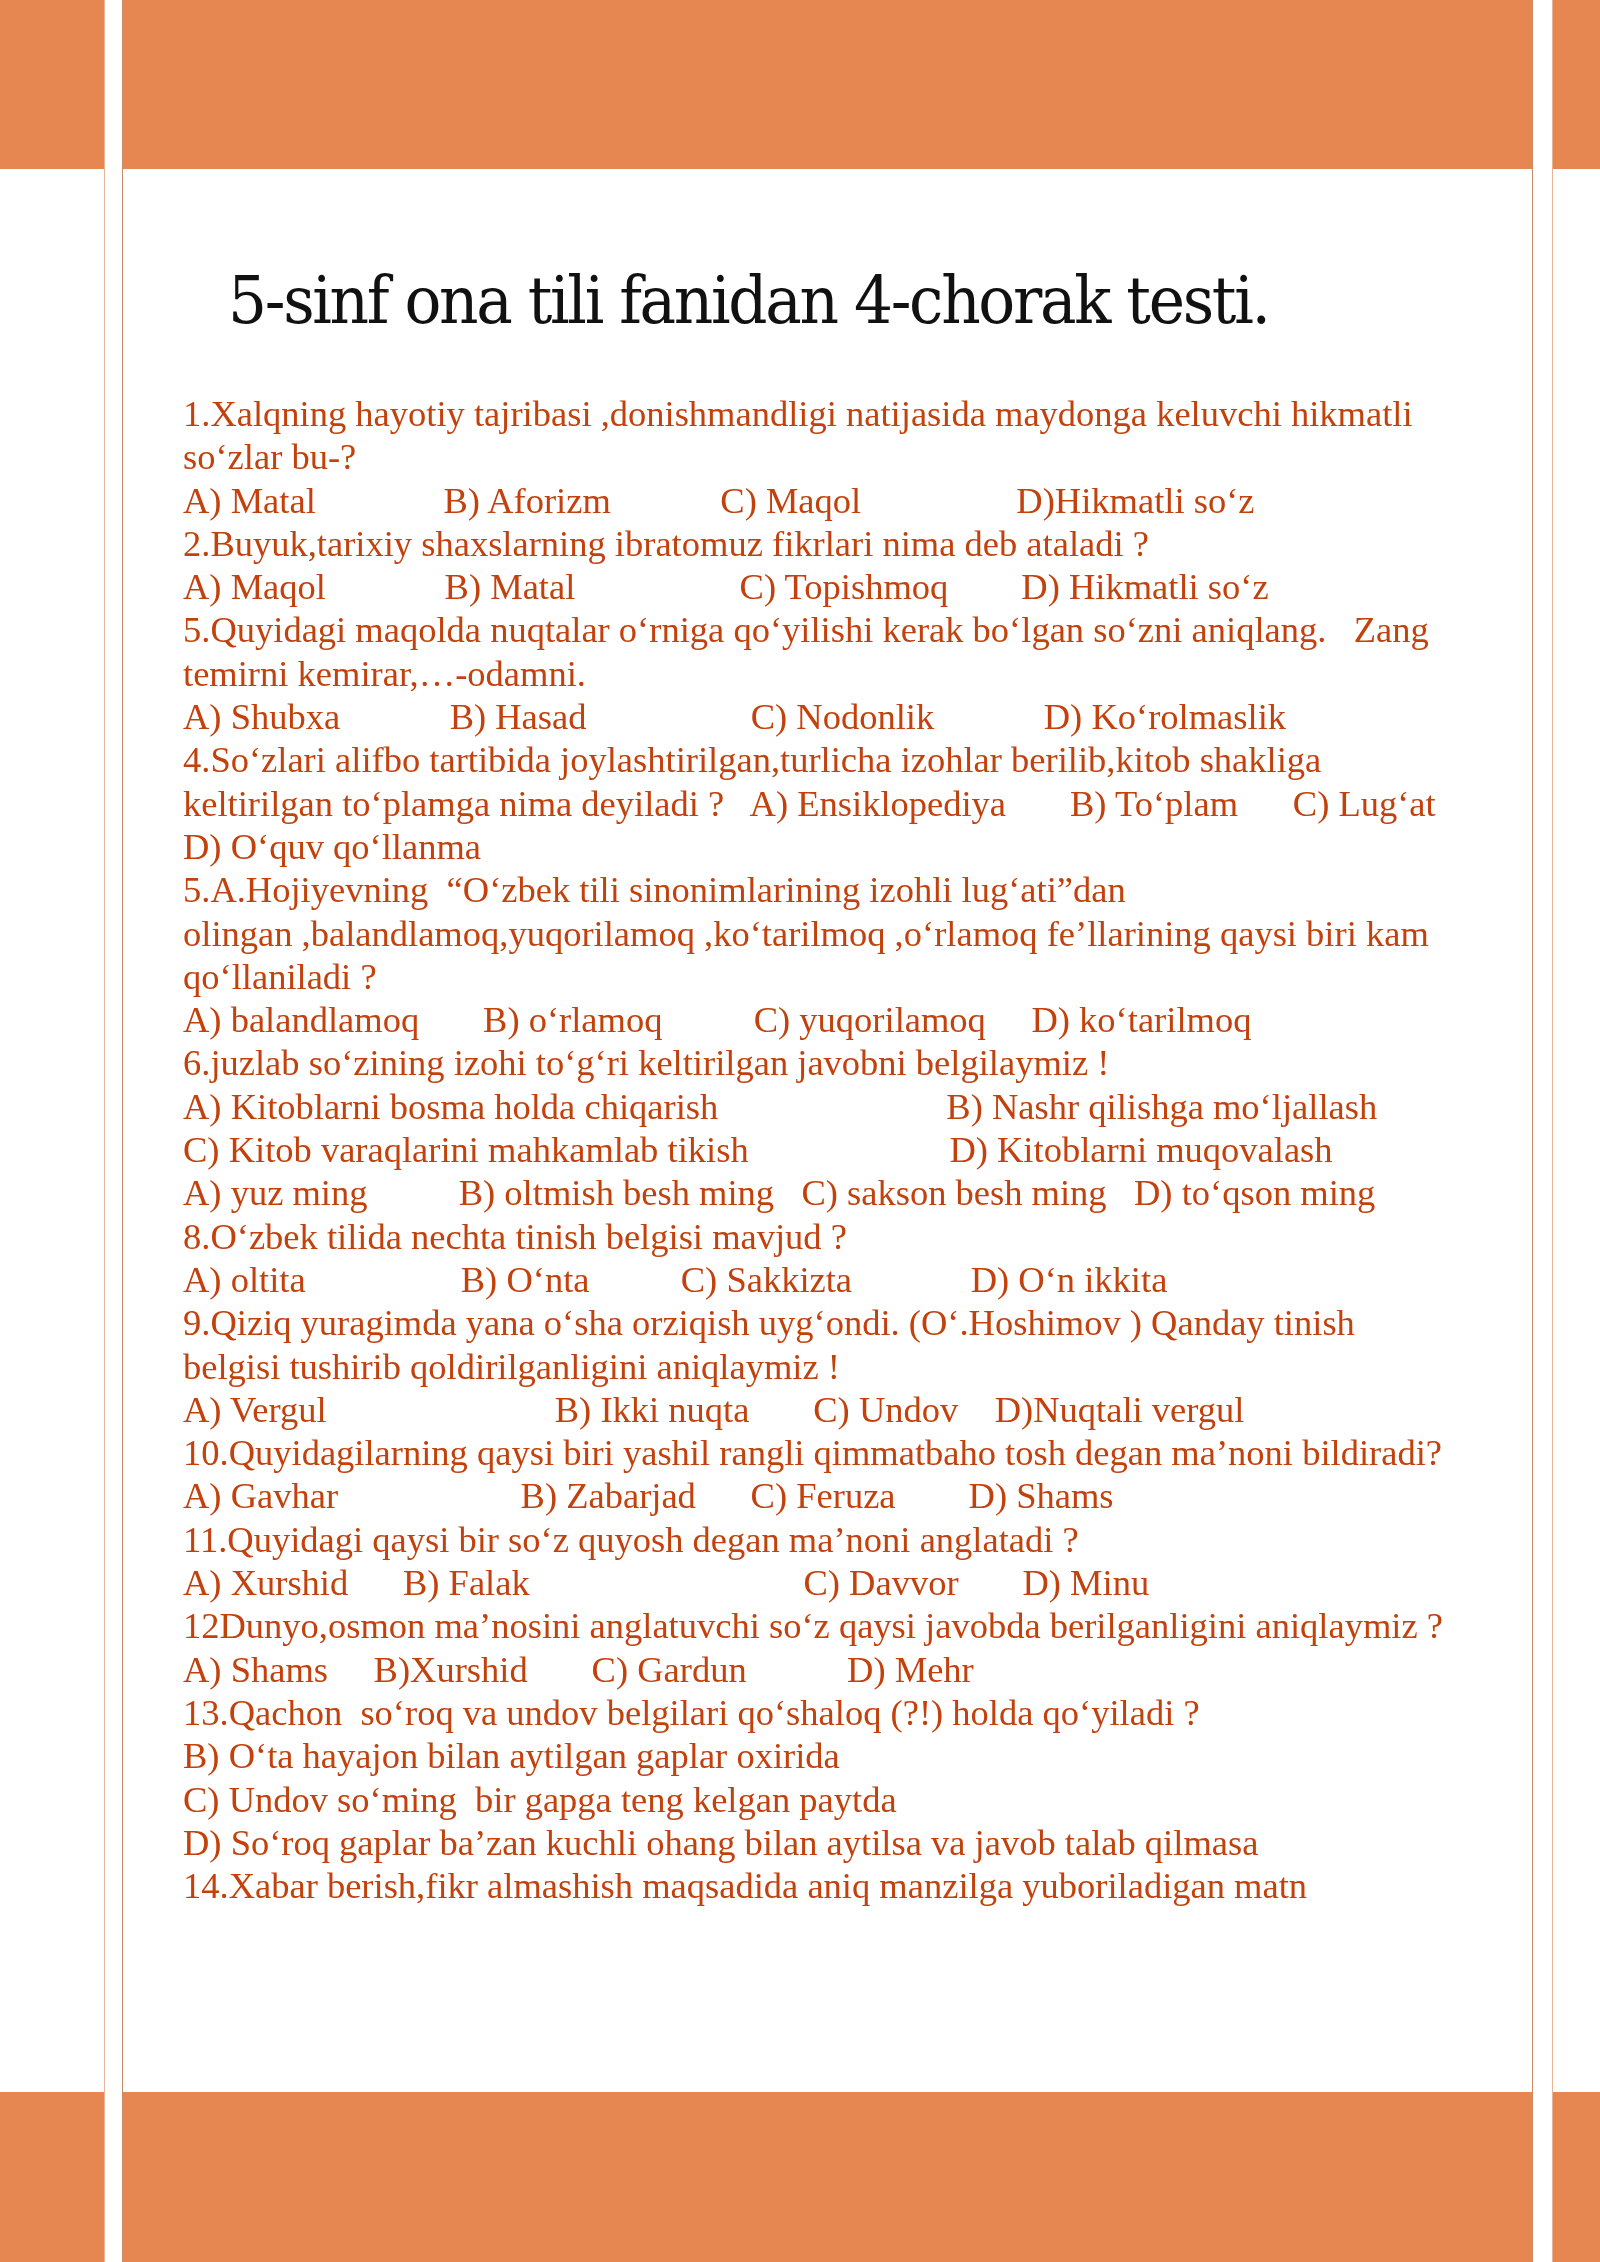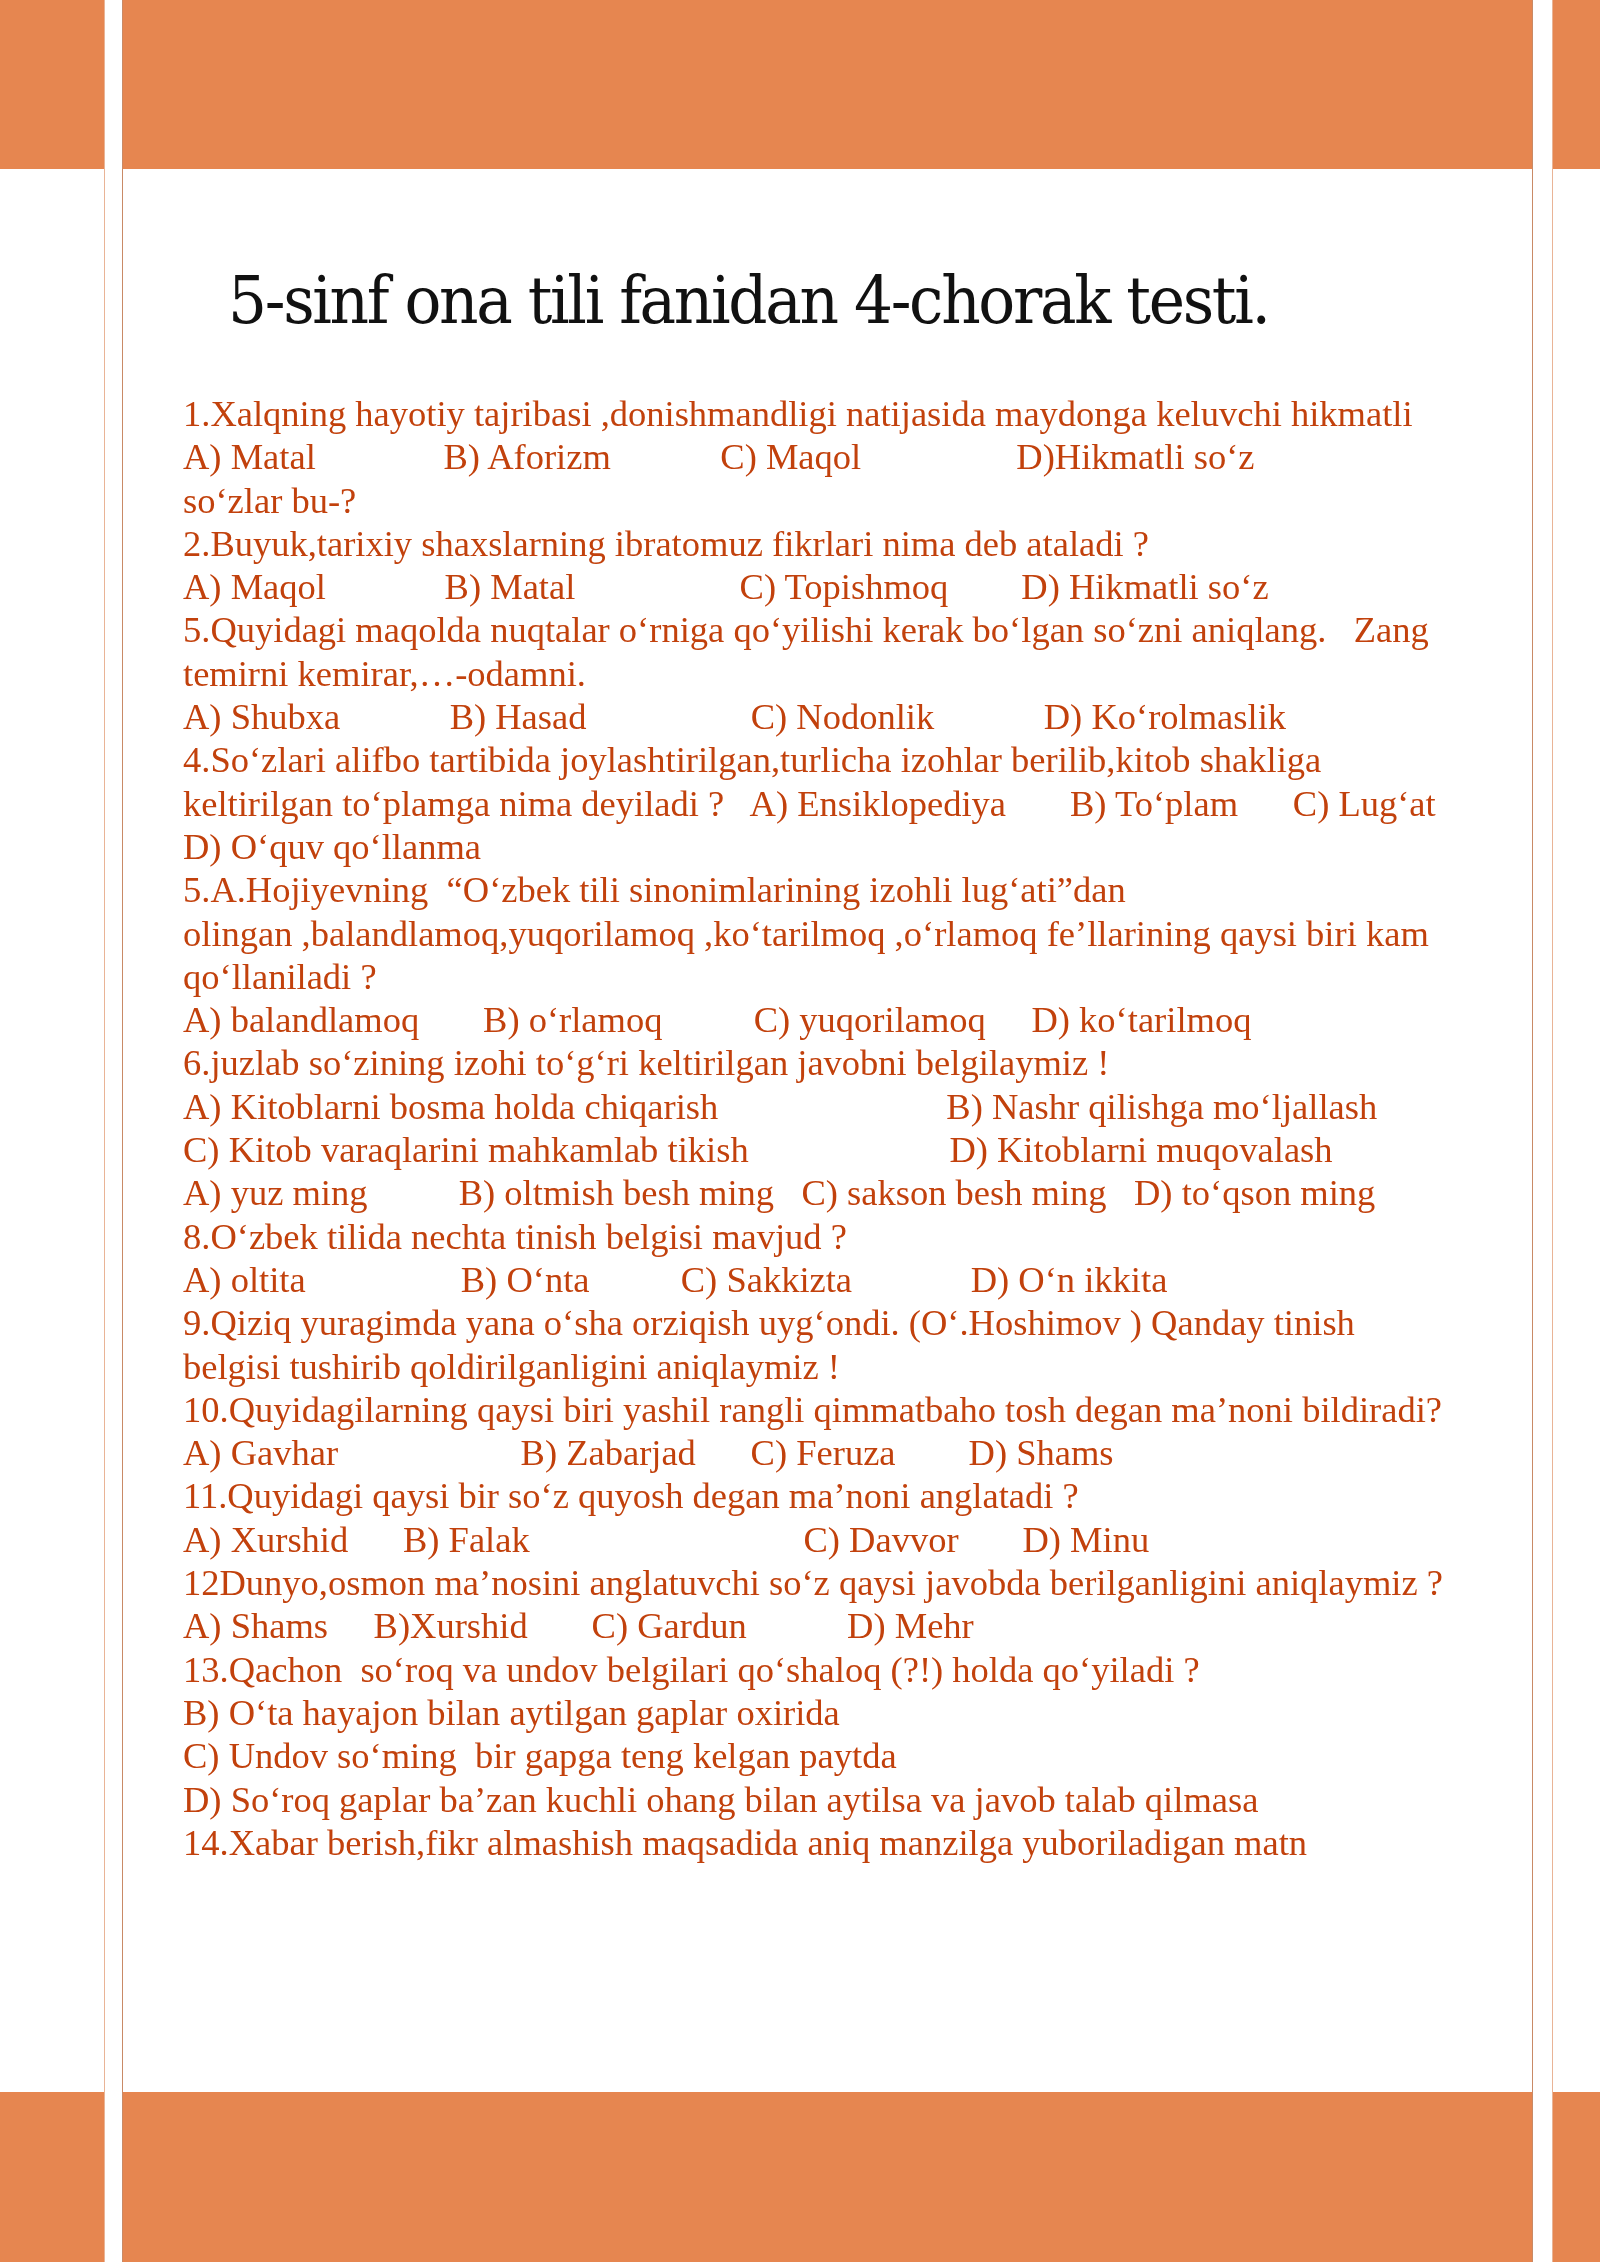--- a/index.html
+++ b/index.html
@@ -40,42 +40,43 @@
 
 <div class="vline" style="left:104px"></div>
 <div class="vline dark" style="left:122px"></div>
 <div class="vline dark" style="left:1532px"></div>
 <div class="vline" style="left:1552px"></div>
 
 <div class="title">5-sinf ona tili fanidan 4-chorak testi.</div>
 
 <div class="content">
   <div class="line">1.Xalqning hayotiy tajribasi ,donishmandligi natijasida maydonga keluvchi hikmatli</div>
+  <div class="line">so‘zlar bu-?</div>
   <div class="line">A) Matal              B) Aforizm            C) Maqol                 D)Hikmatli so‘z</div>
-  <div class="line">so‘zlar bu-?</div>
   <div class="line">2.Buyuk,tarixiy shaxslarning ibratomuz fikrlari nima deb ataladi ?</div>
   <div class="line">A) Maqol             B) Matal                  C) Topishmoq        D) Hikmatli so‘z</div>
   <div class="line">5.Quyidagi maqolda nuqtalar o‘rniga qo‘yilishi kerak bo‘lgan so‘zni aniqlang.   Zang</div>
   <div class="line">temirni kemirar,…-odamni.</div>
   <div class="line">A) Shubxa            B) Hasad                  C) Nodonlik            D) Ko‘rolmaslik</div>
   <div class="line">4.So‘zlari alifbo tartibida joylashtirilgan,turlicha izohlar berilib,kitob shakliga</div>
   <div class="line">keltirilgan to‘plamga nima deyiladi ?   A) Ensiklopediya       B) To‘plam      C) Lug‘at</div>
   <div class="line">D) O‘quv qo‘llanma</div>
   <div class="line">5.A.Hojiyevning  “O‘zbek tili sinonimlarining izohli lug‘ati”dan</div>
   <div class="line">olingan ,balandlamoq,yuqorilamoq ,ko‘tarilmoq ,o‘rlamoq fe’llarining qaysi biri kam</div>
   <div class="line">qo‘llaniladi ?</div>
   <div class="line">A) balandlamoq       B) o‘rlamoq          C) yuqorilamoq     D) ko‘tarilmoq</div>
   <div class="line">6.juzlab so‘zining izohi to‘g‘ri keltirilgan javobni belgilaymiz !</div>
   <div class="line">A) Kitoblarni bosma holda chiqarish                         B) Nashr qilishga mo‘ljallash</div>
   <div class="line">C) Kitob varaqlarini mahkamlab tikish                      D) Kitoblarni muqovalash</div>
   <div class="line">A) yuz ming          B) oltmish besh ming   C) sakson besh ming   D) to‘qson ming</div>
   <div class="line">8.O‘zbek tilida nechta tinish belgisi mavjud ?</div>
   <div class="line">A) oltita                 B) O‘nta          C) Sakkizta             D) O‘n ikkita</div>
   <div class="line">9.Qiziq yuragimda yana o‘sha orziqish uyg‘ondi. (O‘.Hoshimov ) Qanday tinish</div>
   <div class="line">belgisi tushirib qoldirilganligini aniqlaymiz !</div>
+  <div class="line">A) Vergul                         B) Ikki nuqta       C) Undov    D)Nuqtali vergul</div>
   <div class="line">10.Quyidagilarning qaysi biri yashil rangli qimmatbaho tosh degan ma’noni bildiradi?</div>
   <div class="line">A) Gavhar                    B) Zabarjad      C) Feruza        D) Shams</div>
   <div class="line">11.Quyidagi qaysi bir so‘z quyosh degan ma’noni anglatadi ?</div>
   <div class="line">A) Xurshid      B) Falak                              C) Davvor       D) Minu</div>
   <div class="line">12Dunyo,osmon ma’nosini anglatuvchi so‘z qaysi javobda berilganligini aniqlaymiz ?</div>
   <div class="line">A) Shams     B)Xurshid       C) Gardun           D) Mehr</div>
   <div class="line">13.Qachon  so‘roq va undov belgilari qo‘shaloq (?!) holda qo‘yiladi ?</div>
   <div class="line">B) O‘ta hayajon bilan aytilgan gaplar oxirida</div>
   <div class="line">C) Undov so‘ming  bir gapga teng kelgan paytda</div>
   <div class="line">D) So‘roq gaplar ba’zan kuchli ohang bilan aytilsa va javob talab qilmasa</div>

